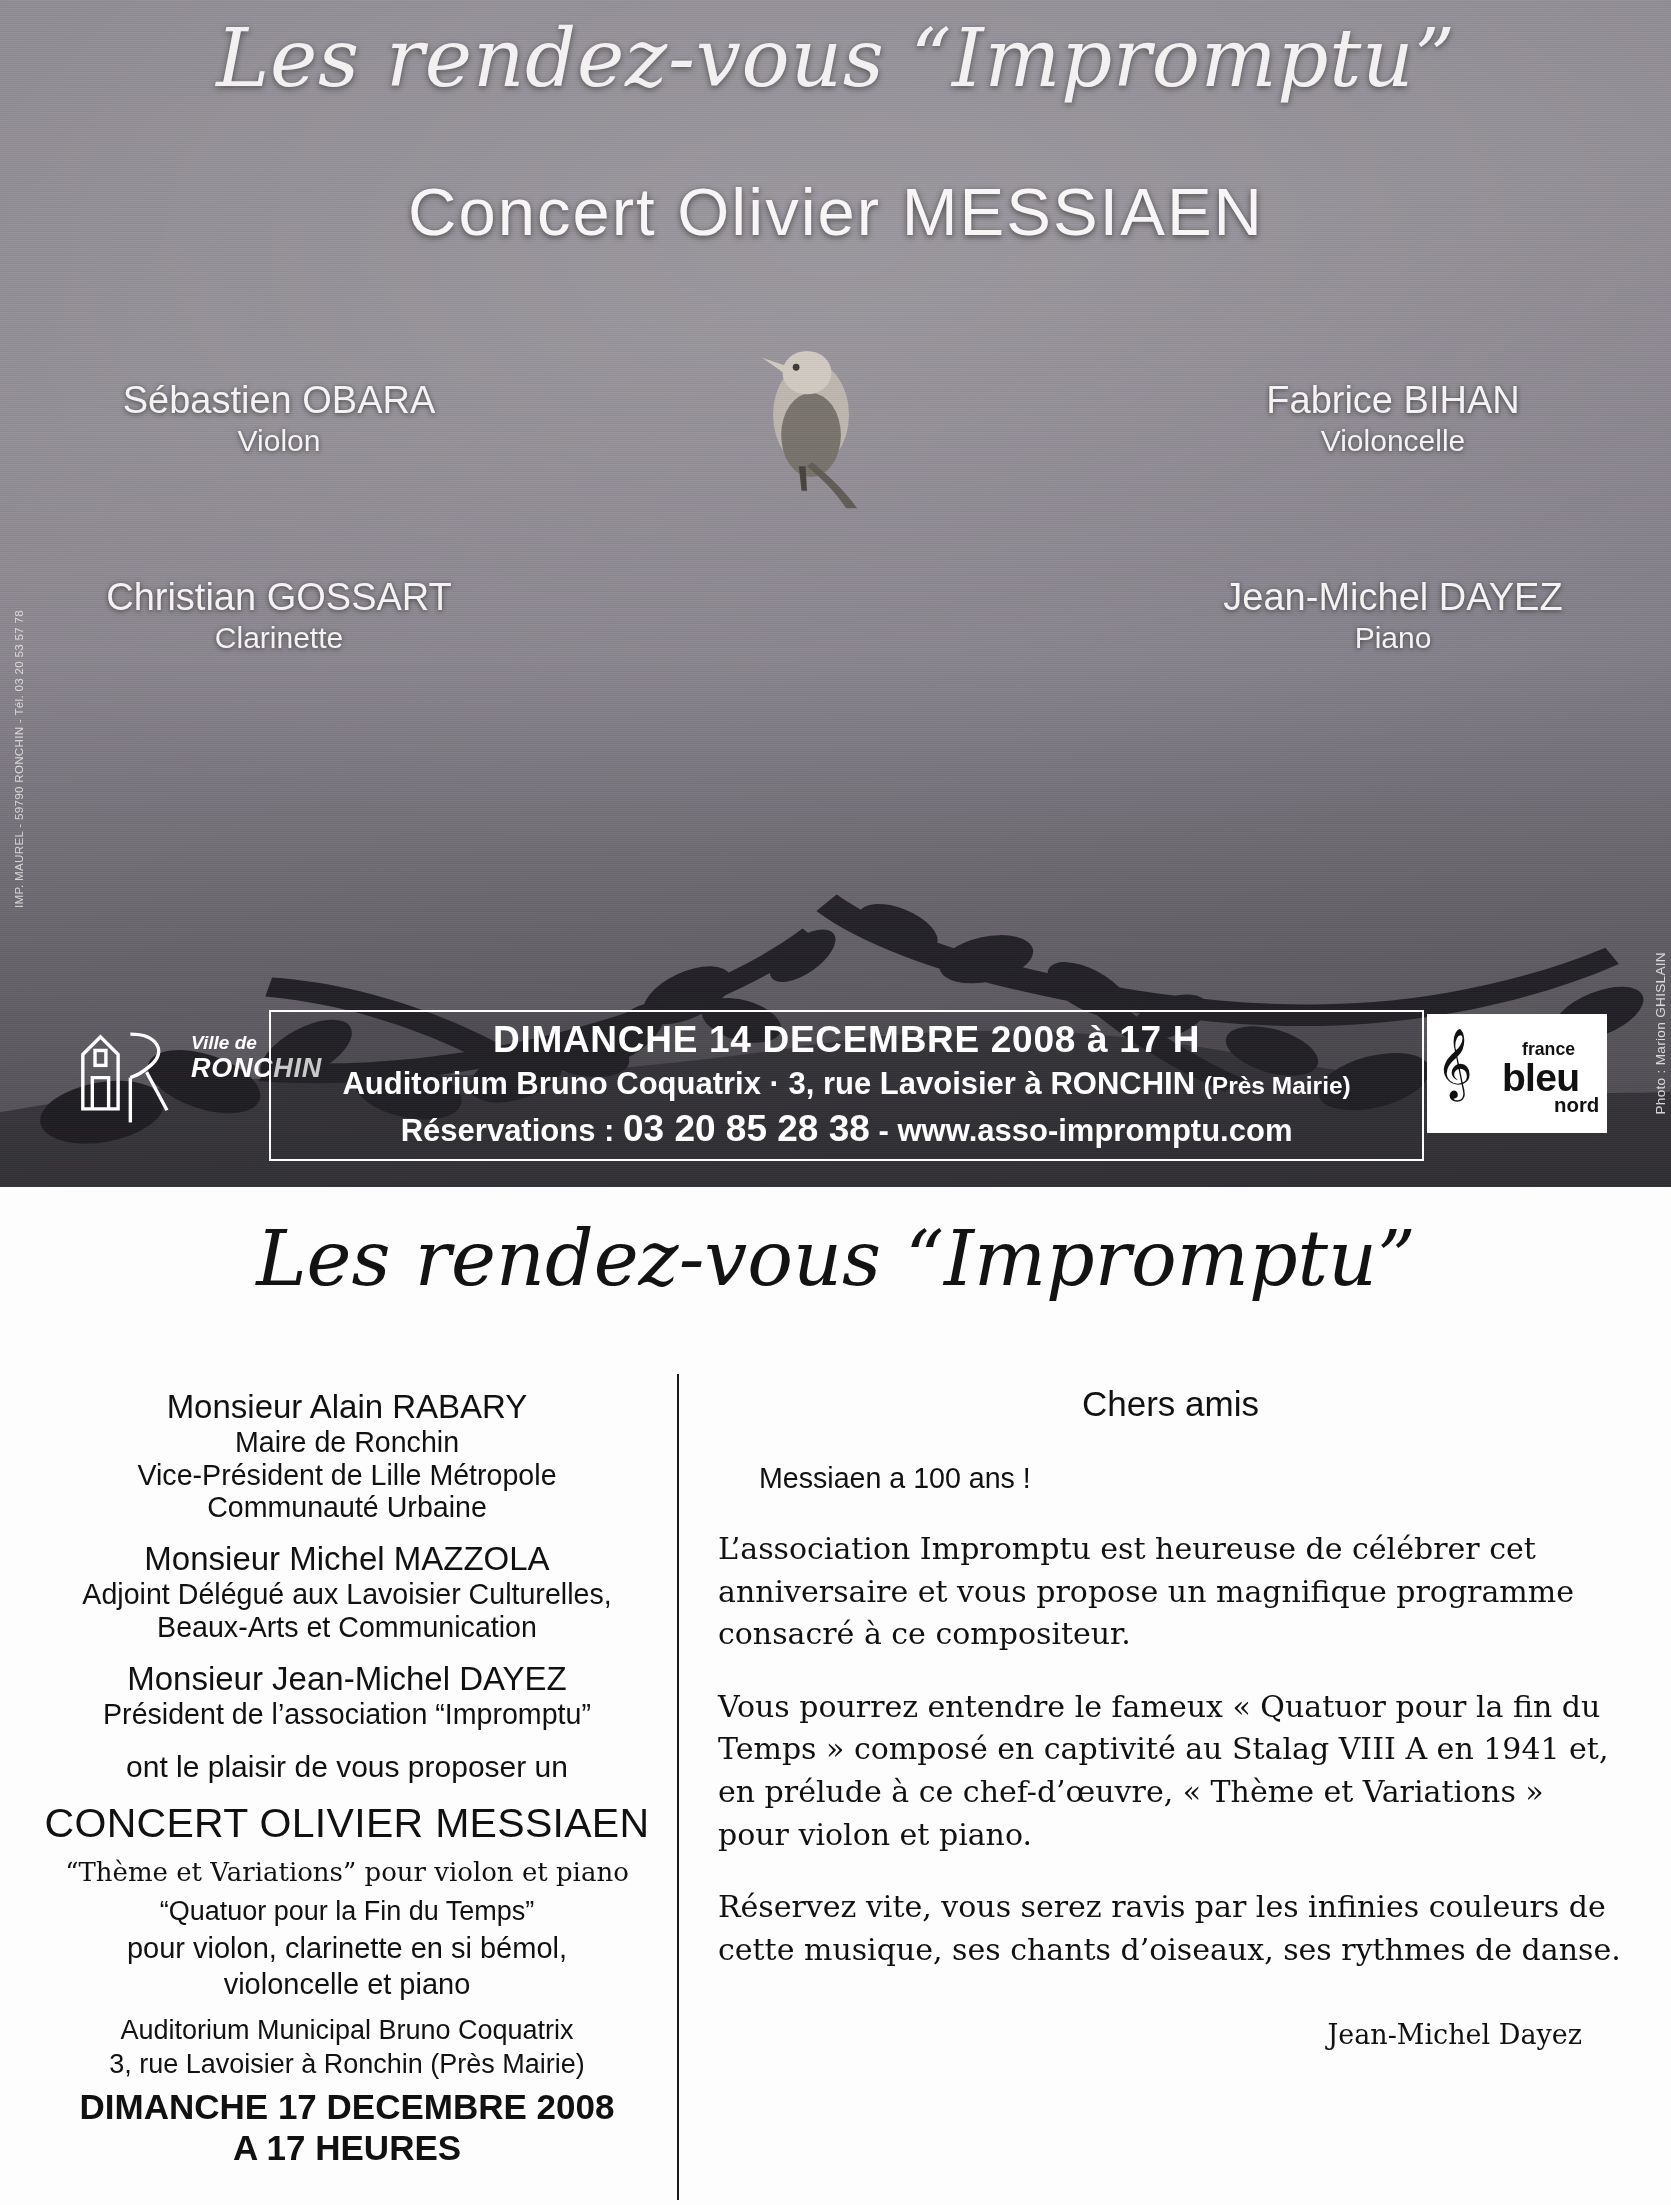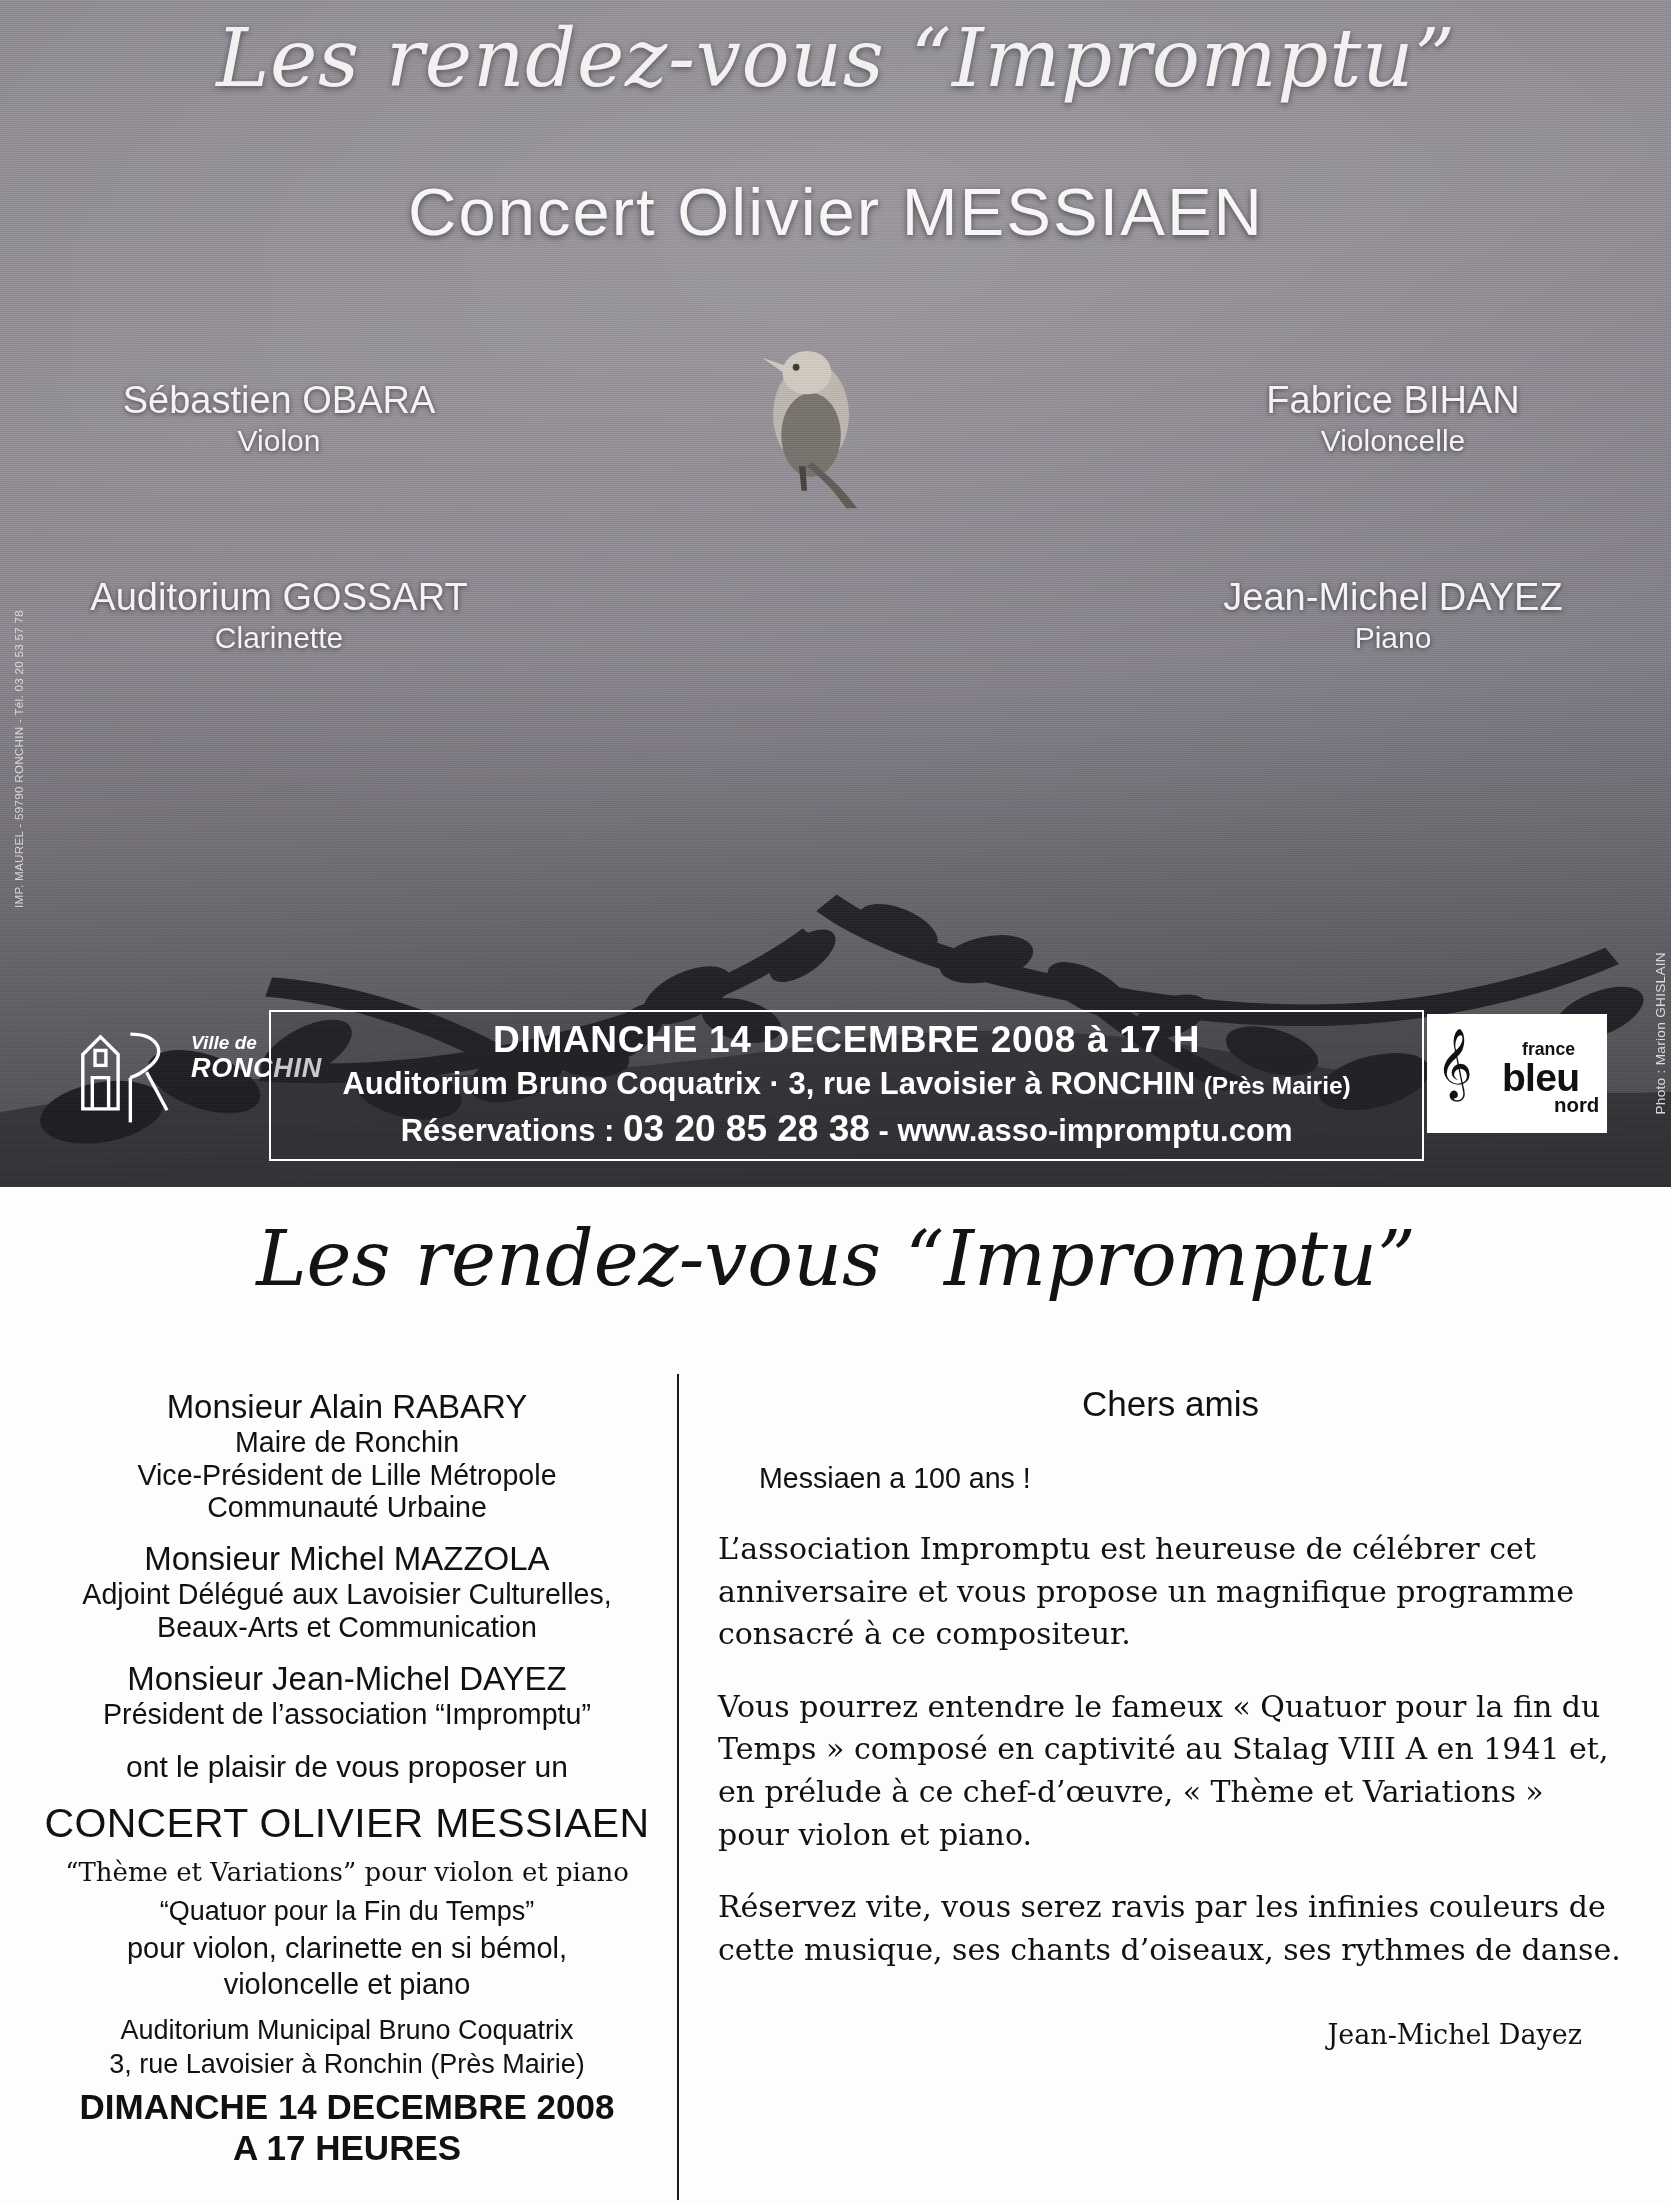--- a/index.html
+++ b/index.html
@@ -400,21 +400,21 @@
 
   <div class="performer p-violon">
     <div class="name">Sébastien OBARA</div>
     <div class="role">Violon</div>
   </div>
   <div class="performer p-violoncelle">
     <div class="name">Fabrice BIHAN</div>
     <div class="role">Violoncelle</div>
   </div>
   <div class="performer p-clarinette">
-    <div class="name">Auditorium GOSSART</div>
+    <div class="name">Christian GOSSART</div>
     <div class="role">Clarinette</div>
   </div>
   <div class="performer p-piano">
     <div class="name">Jean-Michel DAYEZ</div>
     <div class="role">Piano</div>
   </div>
 
   <div class="city-logo">
     <svg viewBox="0 0 300 190" width="204" height="129">
       <g stroke="#ffffff" stroke-width="5" fill="none">
@@ -481,21 +481,21 @@
     <div class="concert-title">CONCERT OLIVIER MESSIAEN</div>
     <div class="prog1">“Thème et Variations” pour violon et piano</div>
     <div class="prog2">“Quatuor pour la Fin du Temps”</div>
     <div class="prog2sub" style="white-space: pre-line;">pour violon, clarinette en si bémol,
 violoncelle et piano</div>
     <div class="venue">
       <span>Auditorium Municipal Bruno Coquatrix</span><br>
       <span>3, rue Lavoisier à Ronchin (Près Mairie)</span>
     </div>
     <div class="when">
-      <span>DIMANCHE 14 DECEMBRE 2008</span><br>
+      <span>DIMANCHE 17 DECEMBRE 2008</span><br>
       <span>A 17 HEURES</span>
     </div>
   </div>
 
   <div class="right-col">
     <div class="chers">Chers amis</div>
     <div class="lead">Messiaen a 100 ans !</div>
     <p>L’association Impromptu est heureuse de célébrer cet anniversaire et vous propose un magnifique programme consacré à ce compositeur.</p>
     <p>Vous pourrez entendre le fameux « Quatuor pour la fin du Temps » composé en captivité au Stalag VIII A en 1941 et, en prélude à ce chef-d’œuvre, « Thème et Variations » pour violon et piano.</p>
     <p>Réservez vite, vous serez ravis par les infinies couleurs de cette musique, ses chants d’oiseaux, ses rythmes de danse.</p>

